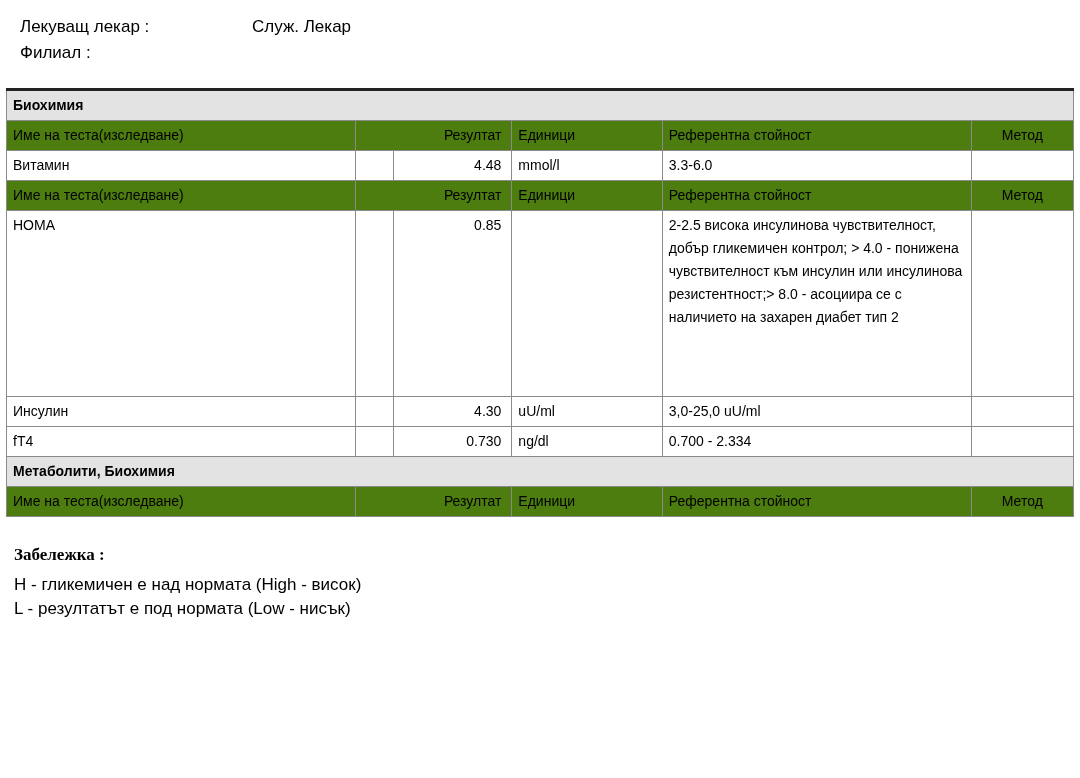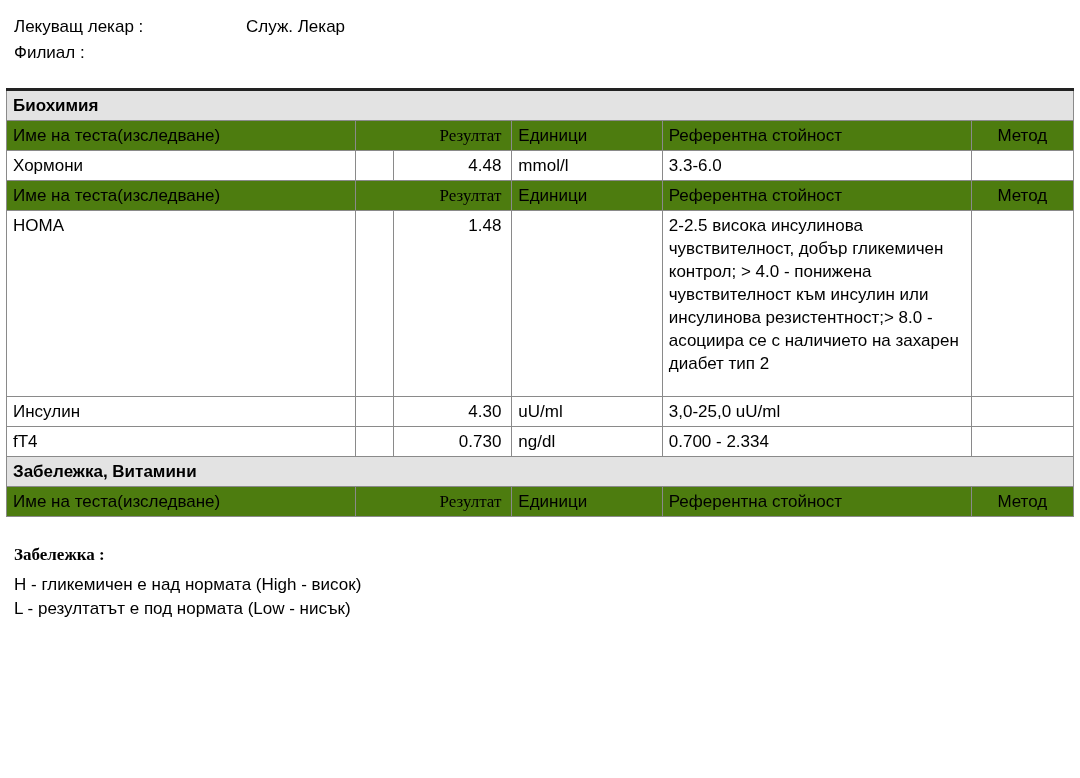--- a/index.html
+++ b/index.html
@@ -24,38 +24,39 @@
   }
   
   .header {
     padding: 14px 0 0 14px;
   }
   .header-row {
     display: flex;
     align-items: flex-start;
     line-height: 26px;
     font-size: 17px;
+    margin-left: 6px;
   }
   .header-label {
     min-width: 232px;
     white-space: nowrap;
   }
   .header-value {
     white-space: nowrap;
   }
   
   .table-wrap {
     margin-top: 22px;
     padding: 0 6px;
   }
   table.report {
     width: 1068px;
     border-collapse: collapse;
     table-layout: fixed;
-    font-size: 17px;
+    font-size: 14px;
   }
   table.report td {
     border: 1px solid #8a8a8a;
     padding: 3px 6px;
     vertical-align: top;
     line-height: 23px;
   }
   .top-rule {
     border-top: 3px solid #222 !important;
   }
@@ -67,21 +68,21 @@
   }
   .colhead-row td {
     background: #4d7c0f;
   }
   .c-name  { width: 348px; }
   .c-flag  { width: 38px;  text-align: center; }
   .c-res   { width: 118px; text-align: right; padding-right: 10px !important; }
   .c-unit  { width: 150px; }
   .c-ref   { width: 308px; }
   .c-met   { width: 102px; text-align: center; }
-  .hdr-res { text-align: right; padding-right: 10px !important; font-family: Liberation Serif, serif; }
+  .hdr-res { text-align: right; padding-right: 10px !important; }
   .hdr-met { text-align: center; }
   .tall { height: 186px; }
   .mid  { vertical-align: middle; }
   .ref-block { line-height: 23px; }
   
   .note {
     margin-top: 26px;
     padding-left: 14px;
     font-size: 17px;
     line-height: 24px;
@@ -124,39 +125,39 @@
           <td class="top-rule" colspan="6">Биохимия</td>
         </tr>
         <tr class="colhead-row">
           <td>Име на теста(изследване)</td>
           <td colspan="2" class="hdr-res">Резултат</td>
           <td>Единици</td>
           <td>Референтна стойност</td>
           <td class="hdr-met">Метод</td>
         </tr>
         <tr>
-          <td>Хормони</td>
+          <td>Витамин</td>
           <td class="c-flag"></td>
           <td class="c-res">4.48</td>
           <td>mmol/l</td>
           <td>3.3-6.0</td>
           <td></td>
         </tr>
 
         <tr class="colhead-row">
           <td>Име на теста(изследване)</td>
           <td colspan="2" class="hdr-res">Резултат</td>
           <td>Единици</td>
           <td>Референтна стойност</td>
           <td class="hdr-met">Метод</td>
         </tr>
         <tr class="tall">
           <td class="mid">HOMA</td>
           <td class="c-flag mid"></td>
-          <td class="c-res mid">1.48</td>
+          <td class="c-res mid">0.85</td>
           <td class="mid"></td>
           <td class="ref-block mid">2-2.5 висока инсулинова чувствителност, добър гликемичен контрол; &gt; 4.0 - понижена чувствителност към инсулин или инсулинова резистентност;&gt; 8.0 - асоциира се с наличието на захарен диабет тип 2</td>
           <td class="mid"></td>
         </tr>
         <tr>
           <td>Инсулин</td>
           <td class="c-flag"></td>
           <td class="c-res">4.30</td>
           <td>uU/ml</td>
           <td>3,0-25,0 uU/ml</td>
@@ -165,21 +166,21 @@
         <tr>
           <td>fT4</td>
           <td class="c-flag"></td>
           <td class="c-res">0.730</td>
           <td>ng/dl</td>
           <td>0.700 - 2.334</td>
           <td></td>
         </tr>
 
         <tr class="section-row">
-          <td colspan="6">Забележка, Витамини</td>
+          <td colspan="6">Метаболити, Биохимия</td>
         </tr>
         <tr class="colhead-row">
           <td>Име на теста(изследване)</td>
           <td colspan="2" class="hdr-res">Резултат</td>
           <td>Единици</td>
           <td>Референтна стойност</td>
           <td class="hdr-met">Метод</td>
         </tr>
 
       </tbody>

